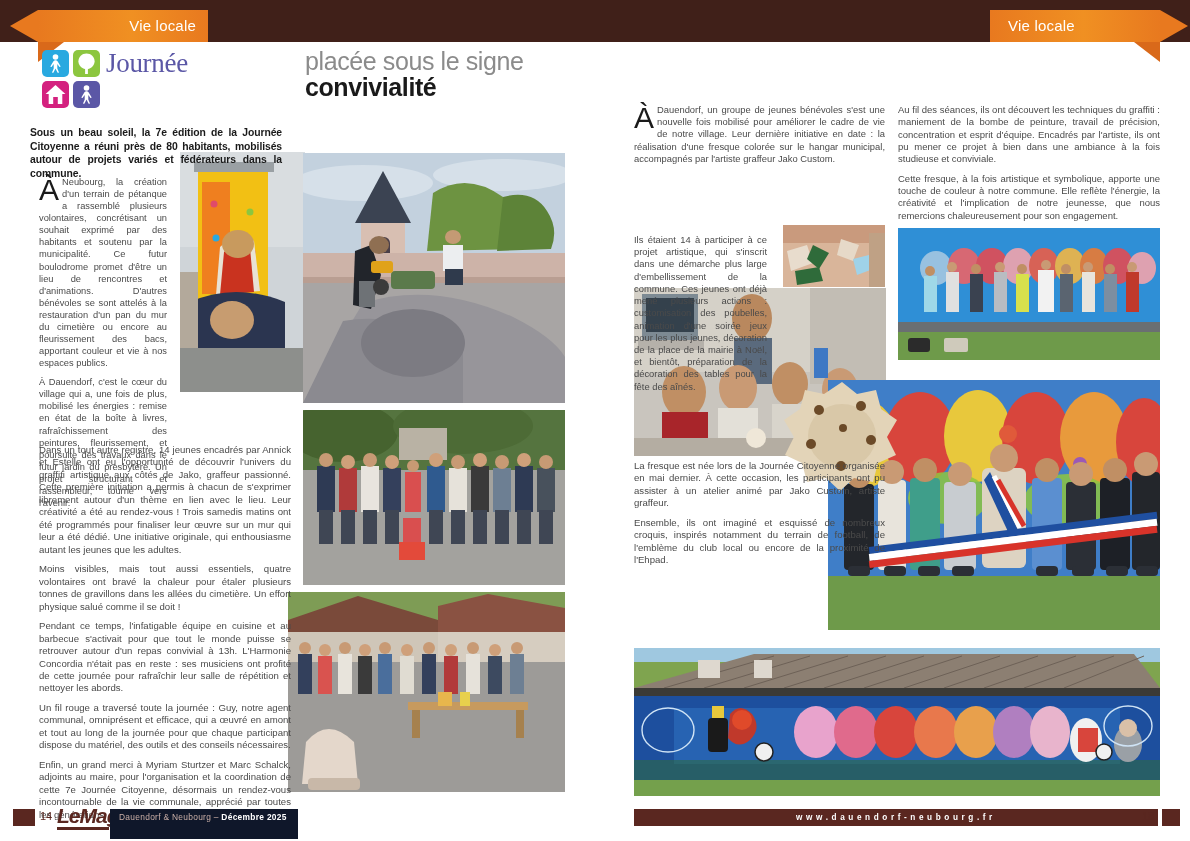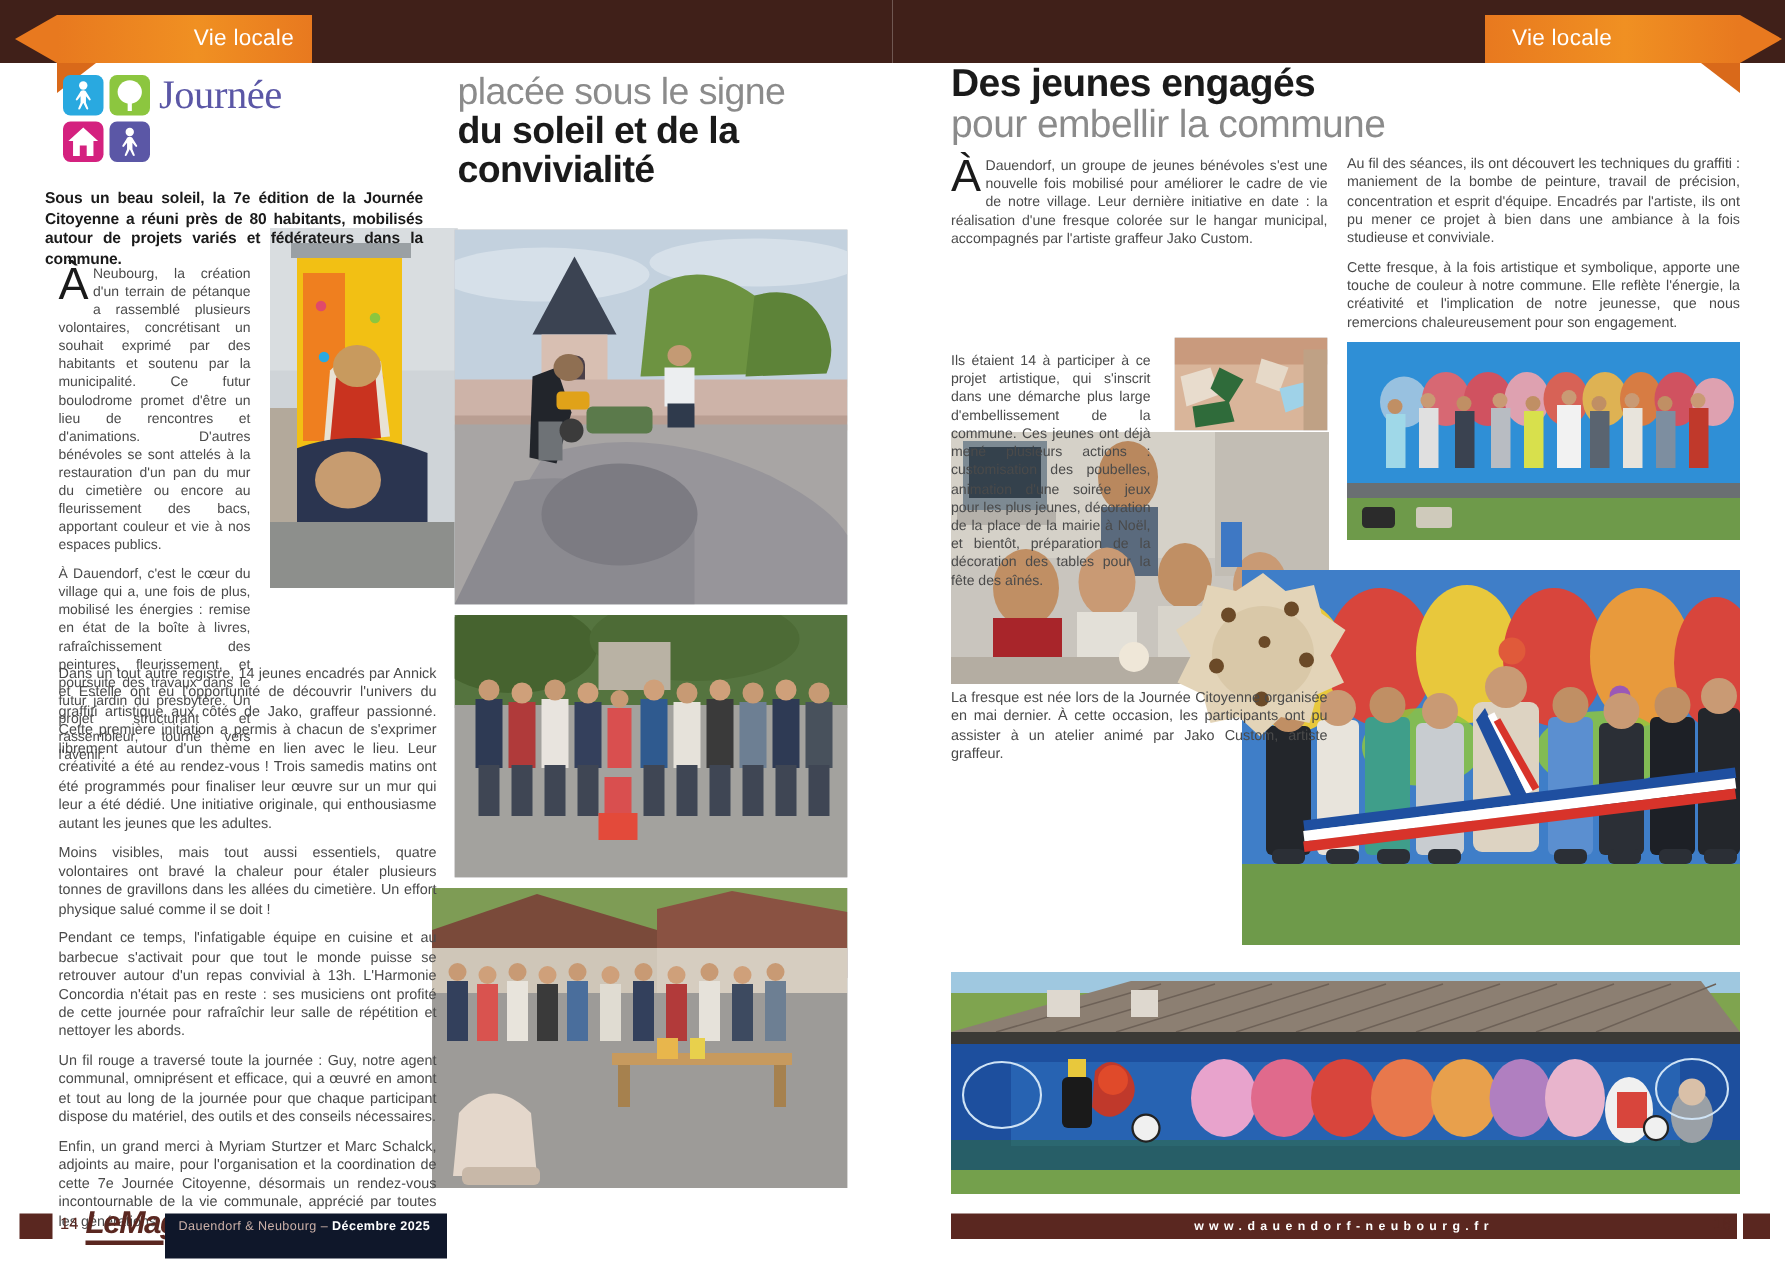--- a/index.html
+++ b/index.html
@@ -190,21 +190,20 @@
               <path d="M13.5 10.2c-1 0-1.8.6-2.2 1.4L8.6 16c-.4.7.6 1.4 1.1.7l2-2.6v4.4l-1.5 3.6c-.3.8.9 1.2 1.3.4l2-4 2 4c.4.8 1.6.4 1.3-.4l-1.5-3.6v-4.4l2 2.6c.5.7 1.5 0 1.1-.7l-2.7-4.4c-.4-.8-1.2-1.4-2.2-1.4z"></path>
             </g>
           </svg>
       </div>
     </div>
     <div class="logo-word1">Journée</div>
   </div>
 
   <div class="h-left">
     <div class="thin">placée sous le signe</div>
-    <div class="bold">du soleil et de la</div>
     <div class="bold">convivialité</div>
   </div>
 
   <div class="photo" style="left:180px;top:152px;width:125px;height:240px;">
     <svg width="125" height="240" viewBox="0 0 125 240" preserveAspectRatio="none">
       <rect width="125" height="240" fill="#cfd4d8"></rect>
       <rect x="0" y="0" width="125" height="95" fill="#d9dde0"></rect>
       <rect x="18" y="18" width="70" height="130" fill="#f2c014"></rect>
       <rect x="22" y="30" width="28" height="112" fill="#ef7f1f"></rect>
       <rect x="54" y="30" width="30" height="112" fill="#f2c014"></rect>
@@ -352,24 +351,20 @@
   </div>
 
   <div class="col lc2">
     <p><span>Dans un tout autre registre, 14 jeunes encadrés par Annick et Estelle ont eu l'opportunité de découvrir l'univers du graffiti artistique aux côtés de Jako, graffeur passionné. Cette première initiation a permis à chacun de s'exprimer librement autour d'un thème en lien avec le lieu. Leur créativité a été au rendez-vous ! Trois samedis matins ont été programmés pour finaliser leur œuvre sur un mur qui leur a été dédié. Une initiative originale, qui enthousiasme autant les jeunes que les adultes.</span></p>
     <p><span>Moins visibles, mais tout aussi essentiels, quatre volontaires ont bravé la chaleur pour étaler plusieurs tonnes de gravillons dans les allées du cimetière. Un effort physique salué comme il se doit !</span></p>
     <p><span>Pendant ce temps, l'infatigable équipe en cuisine et au barbecue s'activait pour que tout le monde puisse se retrouver autour d'un repas convivial à 13h. L'Harmonie Concordia n'était pas en reste : ses musiciens ont profité de cette journée pour rafraîchir leur salle de répétition et nettoyer les abords.</span></p>
     <p><span>Un fil rouge a traversé toute la journée : Guy, notre agent communal, omniprésent et efficace, qui a œuvré en amont et tout au long de la journée pour que chaque participant dispose du matériel, des outils et des conseils nécessaires.</span></p>
     <p><span>Enfin, un grand merci à Myriam Sturtzer et Marc Schalck, adjoints au maire, pour l'organisation et la coordination de cette 7e Journée Citoyenne, désormais un rendez-vous incontournable de la vie communale, apprécié par toutes les générations.</span></p>
   </div>
 
-  <div class="h-right">
-    <div class="bold">Des jeunes engagés</div>
-    <div class="thin">pour embellir la commune</div>
-  </div>
 
   <div class="photo" style="left:783px;top:225px;width:102px;height:62px;">
     <svg width="102" height="62" viewBox="0 0 102 62" preserveAspectRatio="none">
       <rect width="102" height="62" fill="#d9b59a"></rect>
       <rect x="0" y="0" width="102" height="18" fill="#c99a7d"></rect>
       <path d="M4 26 l20 -6 6 18 -22 8z" fill="#e8dccd"></path>
       <path d="M30 20 l16 8 -10 16 -12 -10z" fill="#2f6b3a"></path>
       <path d="M58 14 l18 6 -6 16 -16 -6z" fill="#e6d9c8"></path>
       <path d="M70 34 l16 -4 4 14 -16 6z" fill="#9fd2e8"></path>
       <path d="M12 46 l24 -4 4 14 -26 4z" fill="#2f6b3a"></path>
@@ -574,20 +569,21 @@
   </div>
 
   <div class="col rc1">
     <p><span class="dcap">À</span><span> Dauendorf, un groupe de jeunes bénévoles s'est une nouvelle fois mobilisé pour améliorer le cadre de vie de notre village. Leur dernière initiative en date : la réalisation d'une fresque colorée sur le hangar municipal, accompagnés par l'artiste graffeur Jako Custom.</span></p>
   </div>
   <div class="col rc1b">
     <p><span>Ils étaient 14 à participer à ce projet artistique, qui s'inscrit dans une démarche plus large d'embellissement de la commune. Ces jeunes ont déjà mené plusieurs actions : customisation des poubelles, animation d'une soirée jeux pour les plus jeunes, décoration de la place de la mairie à Noël, et bientôt, préparation de la décoration des tables pour la fête des aînés.</span></p>
   </div>
   <div class="col rc2">
     <p><span>La fresque est née lors de la Journée Citoyenne organisée en mai dernier. À cette occasion, les participants ont pu assister à un atelier animé par Jako Custom, artiste graffeur.</span></p>
+    <p><span>Ensemble, ils ont imaginé et esquissé de nombreux croquis, inspirés notamment du terrain de football, de l'emblème du club local ou encore de la proximité de l'Ehpad.</span></p>
   </div>
   <div class="col rc3">
     <p><span>Au fil des séances, ils ont découvert les techniques du graffiti : maniement de la bombe de peinture, travail de précision, concentration et esprit d'équipe. Encadrés par l'artiste, ils ont pu mener ce projet à bien dans une ambiance à la fois studieuse et conviviale.</span></p>
     <p><span>Cette fresque, à la fois artistique et symbolique, apporte une touche de couleur à notre commune. Elle reflète l'énergie, la créativité et l'implication de notre jeunesse, que nous remercions chaleureusement pour son engagement.</span></p>
   </div>
 
   <div class="footer-left">
     <div class="fl-square"></div>
     <div class="fl-num">14</div>
     <div class="fl-logo">LeMag</div>

